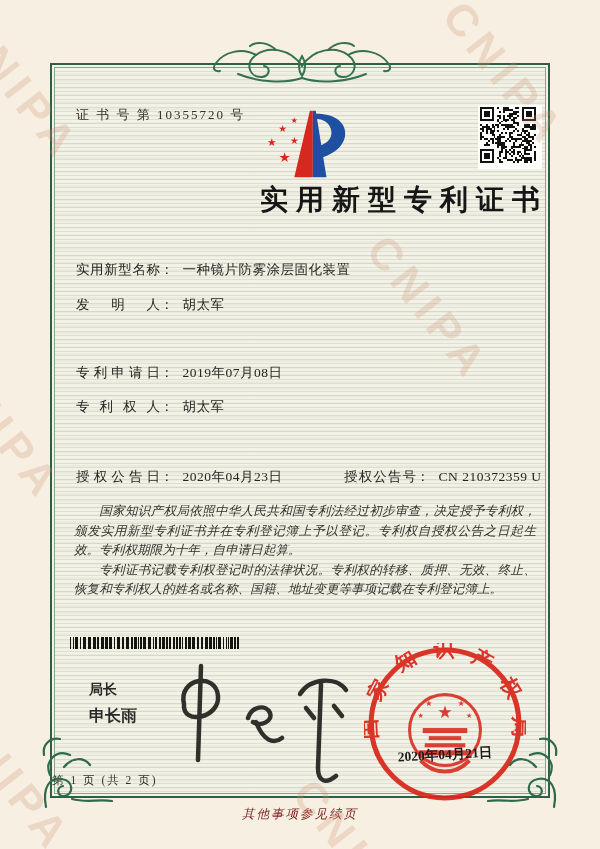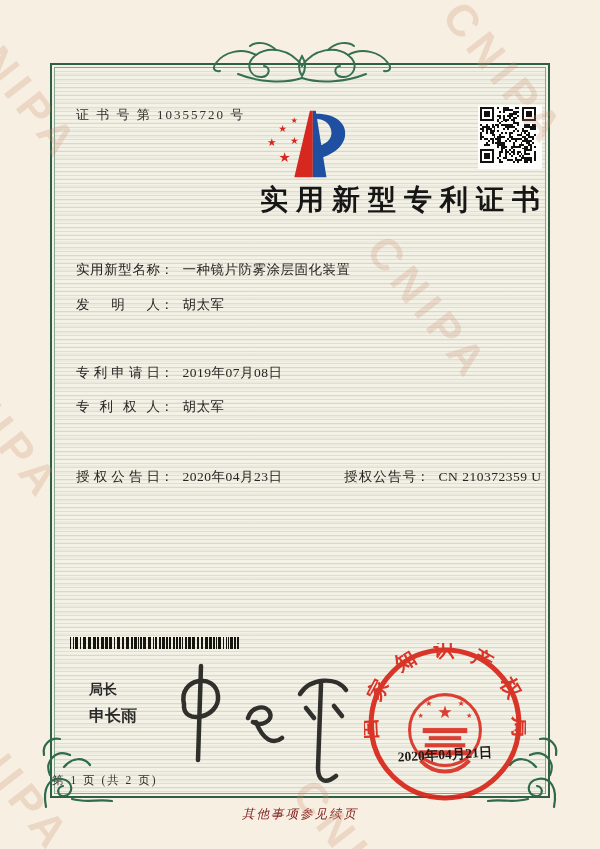--- a/index.html
+++ b/index.html
@@ -114,20 +114,24 @@
     </div>
     <div class="frow" style="top:403px">
       <span>
         <span class="flabel">授权公告日</span><span class="fcolon">：</span><span class="fvalue">2020年04月23日</span>
       </span>
       <span class="grant2">
         <span class="flabel">授权公告号</span><span class="fcolon">：</span><span class="fvalue">CN 210372359 U</span>
       </span>
     </div>
 
+    <div class="paras">
+      <p>国家知识产权局依照中华人民共和国专利法经过初步审查，决定授予专利权，颁发实用新型专利证书并在专利登记簿上予以登记。专利权自授权公告之日起生效。专利权期限为十年，自申请日起算。</p>
+      <p>专利证书记载专利权登记时的法律状况。专利权的转移、质押、无效、终止、恢复和专利权人的姓名或名称、国籍、地址变更等事项记载在专利登记簿上。</p>
+    </div>
 
     <svg class="barcode" viewBox="0 0 172 12" preserveAspectRatio="none">
       <path id="barcode-bars" fill="#15150f" d="M0 0h1v12h-1zM3 0h1v12h-1zM5 0h3v12h-3zM10 0h1v12h-1zM13 0h3v12h-3zM18 0h3v12h-3zM23 0h3v12h-3zM27 0h2v12h-2zM31 0h3v12h-3zM35 0h3v12h-3zM39 0h3v12h-3zM44 0h1v12h-1zM47 0h3v12h-3zM52 0h2v12h-2zM56 0h3v12h-3zM61 0h2v12h-2zM64 0h3v12h-3zM68 0h1v12h-1zM70 0h2v12h-2zM73 0h3v12h-3zM78 0h3v12h-3zM83 0h1v12h-1zM85 0h2v12h-2zM89 0h2v12h-2zM92 0h3v12h-3zM96 0h2v12h-2zM99 0h2v12h-2zM103 0h2v12h-2zM106 0h2v12h-2zM109 0h2v12h-2zM112 0h1v12h-1zM115 0h2v12h-2zM118 0h3v12h-3zM122 0h3v12h-3zM127 0h2v12h-2zM131 0h2v12h-2zM135 0h3v12h-3zM139 0h3v12h-3zM143 0h2v12h-2zM146 0h1v12h-1zM148 0h3v12h-3zM153 0h1v12h-1zM156 0h1v12h-1zM158 0h1v12h-1zM160 0h3v12h-3zM164 0h2v12h-2zM167 0h2v12h-2z"></path>
     </svg>
 
     <div class="sig-title">局长</div>
     <div class="sig-name">申长雨</div>
     <svg class="sig-hand" viewBox="0 0 212 150">
       <g fill="none" stroke="#20201d" stroke-width="4.5" stroke-linecap="round" opacity="0.92">
         <path d="M32 44 C26 18 64 12 66 36 C68 58 30 66 32 44 Z"></path>

